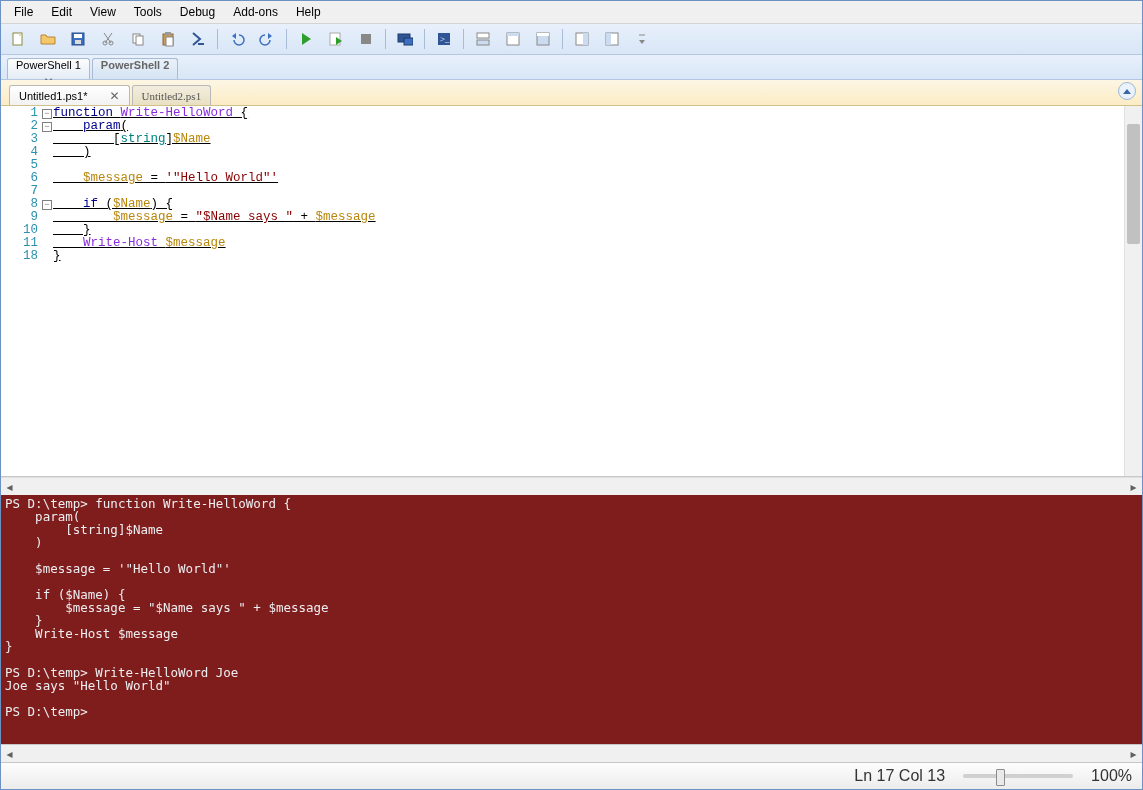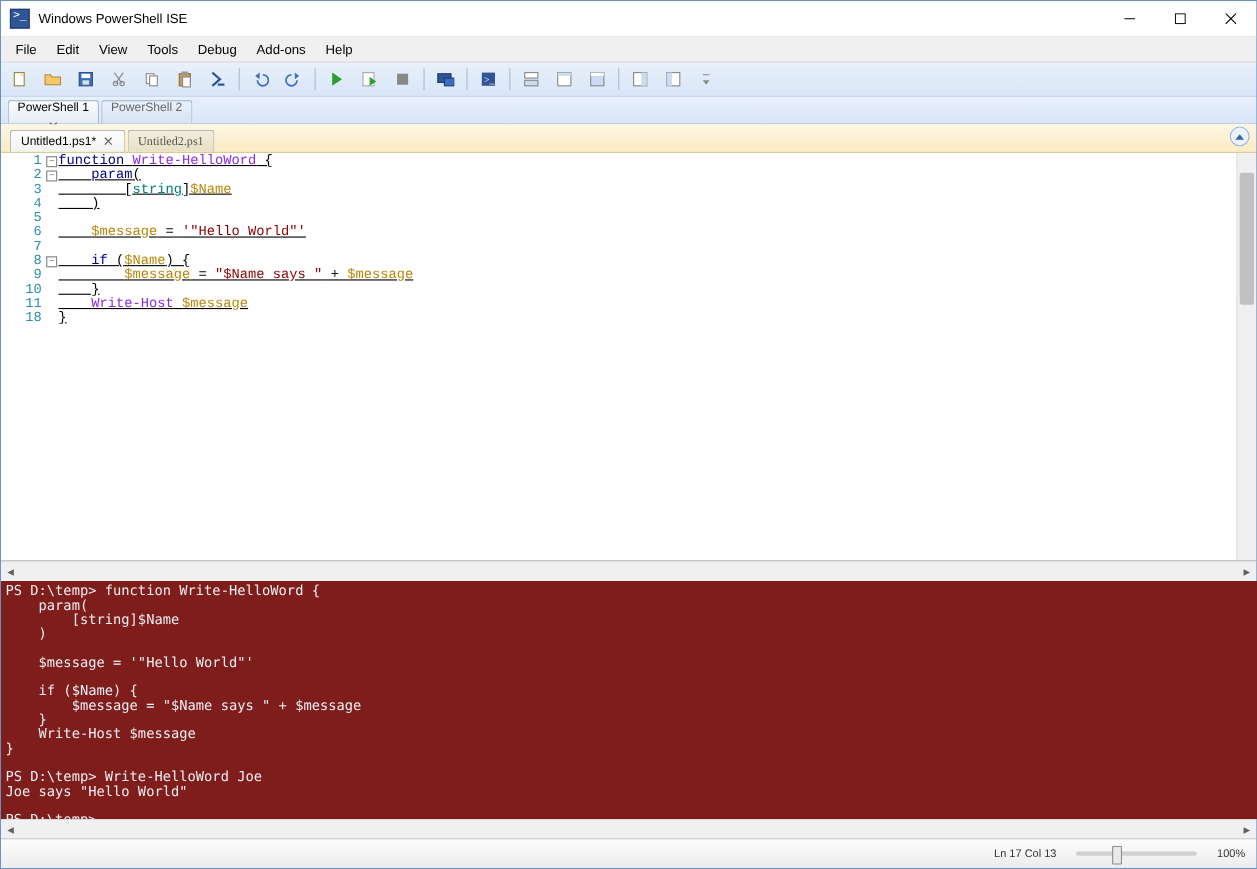--- a/index.html
+++ b/index.html
@@ -15,25 +15,25 @@
   
   .menubar { height:22px; display:flex; align-items:stretch; background:#f0f0f0; border-bottom:1px solid #d4d4d4; padding-left:4px; }
   .menu-item { padding:0 9px; line-height:22px; cursor:default; }
   
   .toolbar { height:30px; background:linear-gradient(#e8f0fb,#d9e6f7); border-bottom:1px solid #b3c7e0; display:flex; align-items:center; padding:0 2px; }
   .tb-btn { width:28px; height:24px; display:flex; align-items:center; justify-content:center; border-radius:2px; margin:0 1px; cursor:pointer; }
   .tb-sep { width:1px; height:20px; background:#a9bcd6; margin:0 4px; }
   
   .ps-tabs { height:22px; background:linear-gradient(#e8f0fb,#d9e6f7); display:flex; align-items:flex-end; border-bottom:1px solid #b3c7e0; padding-left:6px; padding-top:2px; }
   .ps-tab { height:20px; padding:0 8px; display:flex; align-items:center; gap:6px; background:linear-gradient(#fdfdfd,#e4ecf6); border:1px solid #a8bbd4; border-bottom:none; border-top-left-radius:3px; border-top-right-radius:3px; margin-right:2px; font-size:11px; cursor:pointer;flex-direction:column; }
-  .ps-tab.inactive { background:linear-gradient(#eaf1fa,#d6e3f3); color:#666; }
+  .ps-tab.inactive { background:linear-gradient(#eaf1fa,#d6e3f3); color:#666;font-weight:bold; }
   .tab-close { font:12px/10px Arial; color:#666; cursor:pointer; }
   
   .file-tabs-bar { height:22px; background:linear-gradient(#fdf6e4,#fbecc4); border-bottom:1px solid #d2c08a; display:flex; align-items:flex-end; padding-left:8px; padding-top:3px; position:relative; }
-  .file-tab { height:19px; padding:0 9px; display:flex; align-items:center; gap:6px; background:linear-gradient(#fff,#f2f2f2); border:1px solid #b9b9b9; border-bottom:none; border-top-left-radius:3px; border-top-right-radius:3px; margin-right:2px; font-size:11px; cursor:pointer; }
+  .file-tab { height:19px; padding:0 9px; display:flex; align-items:center; gap:22px; background:linear-gradient(#fff,#f2f2f2); border:1px solid #b9b9b9; border-bottom:none; border-top-left-radius:3px; border-top-right-radius:3px; margin-right:2px; font-size:11px; cursor:pointer; }
   .file-tab.inactive { background:linear-gradient(#f2edde,#e9e0c3); color:#555;font-family:Liberation Serif, serif; }
   .expand-arrow { position:absolute; right:6px; top:2px; width:16px; height:16px; border:1px solid #9db7d8; border-radius:50%; background:#eaf2fc; display:flex; align-items:center; justify-content:center; cursor:pointer; }
   .expand-arrow::after { content:""; width:0; height:0; border-left:4px solid transparent; border-right:4px solid transparent; border-bottom:5px solid #3866a6; }
   
   .editor-pane { flex:0 0 370px; display:flex; position:relative; border-bottom:1px solid #c7c7c7; }
   .line-gutter { width:40px; background:#fff; text-align:right; padding-top:1px; font:12.5px/13px Consolas,"Courier New",monospace; color:#2b91af; user-select:none; }
   .line-gutter div { padding-right:3px; }
   .fold-gutter { width:12px; background:#fff; font:9px/13px Arial; color:#808080; padding-top:1px; user-select:none; }
   .fold-gutter div { height:13px; text-align:center; }
   .fold-box { display:inline-block; width:8px; height:8px; border:1px solid #808080; line-height:6px; font-size:9px; text-align:center; }
@@ -45,51 +45,29 @@
   .tok-str { color:#8b0000; }
   .tok-txt { color:#000; }
   .editor-vscroll { width:17px; background:#f0f0f0; border-left:1px solid #e0e0e0; position:relative; }
   .editor-vscroll::before { content:""; position:absolute; left:2px; right:2px; top:18px; height:120px; background:#c1c1c1; border-radius:2px; }
   .editor-hscroll { height:17px; background:#f0f0f0; border-top:1px solid #e0e0e0; display:flex; }
   .hscroll-arrow { width:17px; display:flex; align-items:center; justify-content:center; color:#606060; }
   
   .console-pane { flex:1; background:#7f1d1d; color:#eeedf0; font:12.5px/13px Consolas,"Lucida Console",monospace; white-space:pre; overflow:auto; padding:2px 4px; position:relative; }
   .console-hscroll { height:17px; background:#f0f0f0; border-top:1px solid #c7c7c7; display:flex; }
   
-  .statusbar { height:26px; background:linear-gradient(#fdfdfd,#ececec); border-top:1px solid #c7c7c7; display:flex; align-items:center; justify-content:flex-end; padding:0 10px; font-size:10px; color:#333; gap:18px; }
+  .statusbar { height:26px; background:linear-gradient(#fdfdfd,#ececec); border-top:1px solid #c7c7c7; display:flex; align-items:center; justify-content:flex-end; padding:0 10px; font-size:16px; color:#333; gap:18px; }
   .zoom-slider { width:110px; height:4px; background:#d0d0d0; position:relative; border-radius:2px; }
   .zoom-slider::before { content:""; position:absolute; left:33px; top:-5px; width:7px; height:15px; background:#eaeaea; border:1px solid #8c8c8c; border-radius:1px; }
 </style>
 </head>
 <body>
 
 <div class="window">
 
-  <div class="titlebar">
-    <div class="app-icon"></div>
-    <div class="title">Windows PowerShell ISE</div>
-    <div class="win-btns">
-      <div class="win-btn">
-        <svg viewBox="0 0 10 10">
-            <line x1="0" y1="5" x2="10" y2="5"></line>
-          </svg>
-      </div>
-      <div class="win-btn">
-        <svg viewBox="0 0 10 10">
-            <rect x="0.5" y="0.5" width="9" height="9"></rect>
-          </svg>
-      </div>
-      <div class="win-btn close">
-        <svg viewBox="0 0 10 10">
-            <line x1="0" y1="0" x2="10" y2="10"></line>
-            <line x1="10" y1="0" x2="0" y2="10"></line>
-          </svg>
-      </div>
-    </div>
-  </div>
 
   <div class="menubar" id="menubar">
       <div class="menu-item">File</div>
       <div class="menu-item">Edit</div>
       <div class="menu-item">View</div>
       <div class="menu-item">Tools</div>
       <div class="menu-item">Debug</div>
       <div class="menu-item">Add-ons</div>
       <div class="menu-item">Help</div>
     </div>

